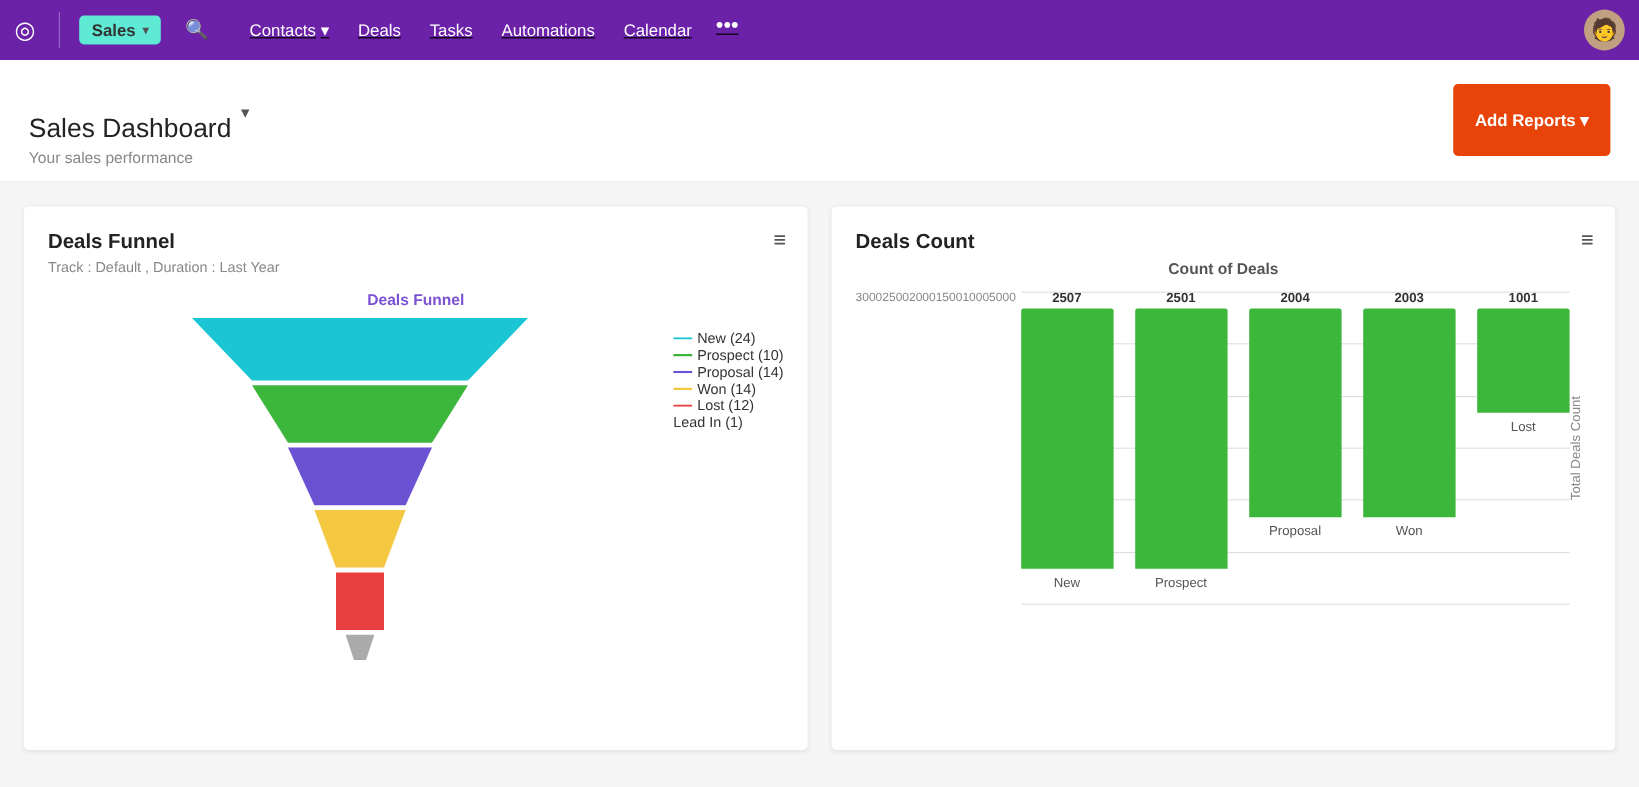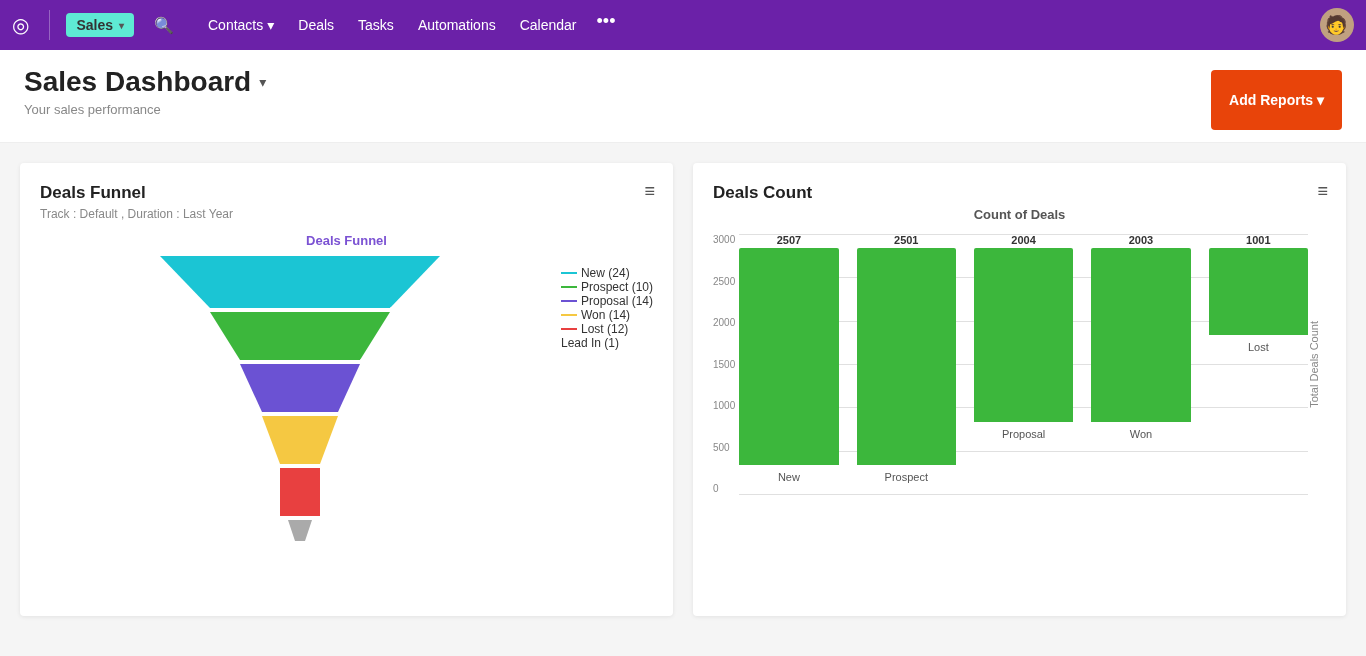--- a/index.html
+++ b/index.html
@@ -19,21 +19,21 @@
     .nav-dropdown {
       background: #5eead4;
       border-radius: 4px;
       padding: 4px 10px;
       display: flex; align-items: center; gap: 6px;
       cursor: pointer; font-size: 14px; font-weight: 600;
       border: none; color: #333;
     }
     .nav-dropdown .chevron { font-size: 10px; color: #555; }
     .nav-search { color: white; font-size: 16px; cursor: pointer; margin-left: 4px; }
-    .nav-links { display: flex; gap: 4px; margin-left: 8px; }
+    .nav-links { display: flex; gap: 4px; margin-left: 8px; text-decoration: underline; }
     .nav-link {
       color: white; font-size: 14px; padding: 6px 10px;
       cursor: pointer; display: flex; align-items: center; gap: 4px;
       border-radius: 4px;
     }
     .nav-more { color: white; font-size: 18px; cursor: pointer; padding: 0 6px; }
     .nav-avatar {
       margin-left: auto;
       width: 34px; height: 34px; border-radius: 50%;
       background: #c0a080;
@@ -42,21 +42,21 @@
     }
 
     
     .page-header {
       background: white;
       padding: 16px 24px 12px;
       display: flex; align-items: flex-start; justify-content: space-between;
       border-bottom: 1px solid #eee;
     }
     .page-title-area { display: flex; align-items: center; gap: 8px; }
-    .page-title { font-size: 28px; font-weight: 700; color: #222; }
+    .page-title { font-size: 22px; font-weight: 400; color: #222; margin-top: 28px; }
     .page-title-chevron { font-size: 14px; color: #555; cursor: pointer; }
     .page-subtitle { font-size: 13px; color: #888; margin-top: 4px; }
     .add-reports-btn {
       background: #e8440a;
       color: white; border: none; border-radius: 4px;
       padding: 22px 18px; font-size: 14px; font-weight: 600;
       cursor: pointer; display: flex; align-items: center; gap: 6px;
       margin-top: 4px;
     }
 
@@ -123,21 +123,21 @@
     }
     .bar-group {
       display: flex; flex-direction: column; align-items: center; flex: 1;
     }
     .bar-value { font-size: 11px; color: #333; margin-bottom: 2px; font-weight: 600; }
     .bar {
       width: 100%; background: #3cb73c; border-radius: 2px 2px 0 0;
     }
     .bar-label { font-size: 11px; color: #555; margin-top: 6px; }
     .y-axis-ticks {
-      display: flex; flex-direction: column; justify-content: space-between;
+      display: flex; flex-direction: row; justify-content: space-between;
       height: 260px; margin-right: 4px; 
     }
     .y-tick { font-size: 10px; color: #888; }
   </style>
 </head>
 <body>
 
 <nav class="navbar">
   <span class="nav-logo">◎</span>
   <div class="nav-divider"></div>

